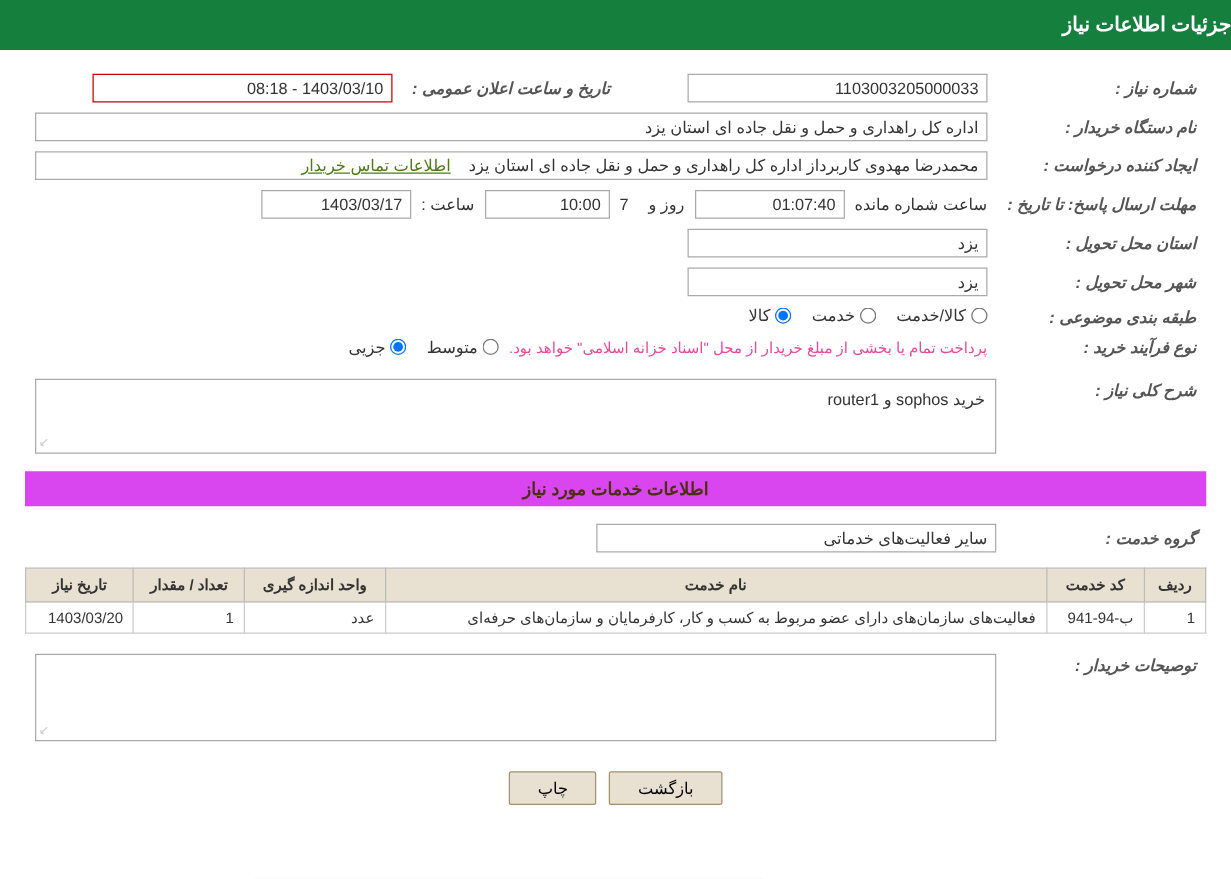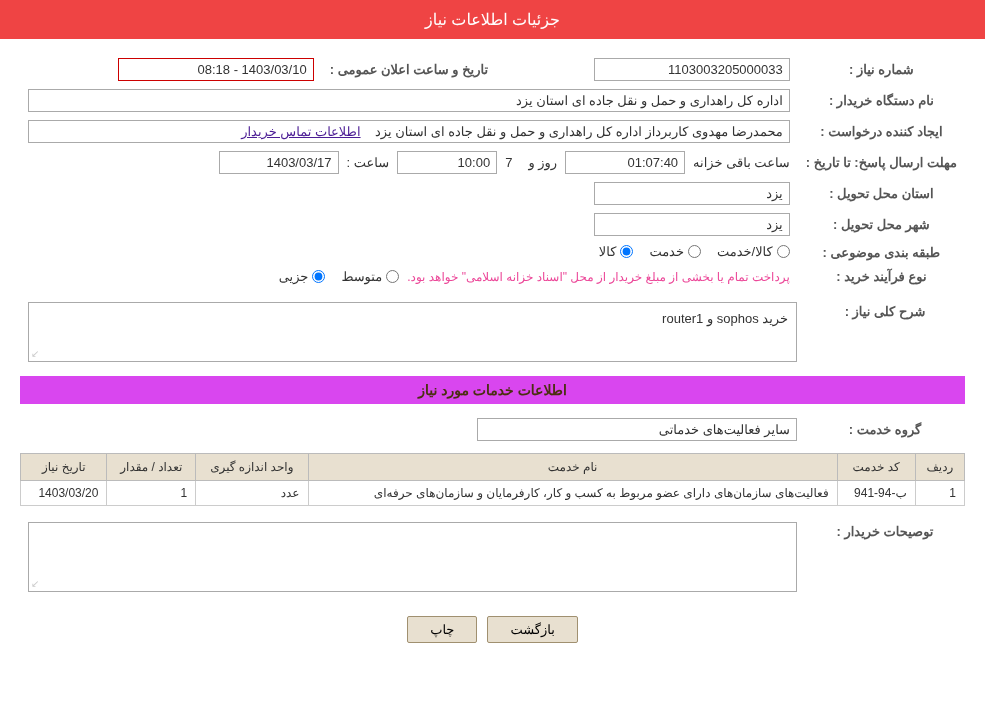--- a/index.html
+++ b/index.html
@@ -10,75 +10,75 @@
       direction: rtl;
       color: #333;
     }
     .page-wrapper {
       max-width: 985px;
       margin: 0 auto;
       background: #fff;
       min-height: 703px;
     }
     .header-bar {
-      background: #ef4444;
+      background: #15803d;
       color: #fff;
-      text-align: center;
       padding: 10px 0;
       font-size: 16px;
-      font-weight: normal;
+      font-weight: bold;
     }
     .content {
       padding: 15px 20px;
     }
     .form-grid {
       width: 100%;
       border-collapse: collapse;
     }
     .form-grid td {
       padding: 4px 8px;
       vertical-align: middle;
     }
     .label-cell {
       color: #555;
       font-weight: bold;
       white-space: nowrap;
-      text-align: center;
+      text-align: right;
       width: 160px;
+      font-style: italic;
     }
     .value-cell {
       text-align: right;
     }
     .input-box {
       border: 1px solid #aaa;
       padding: 3px 6px;
       background: #fff;
       min-height: 22px;
       text-align: right;
       font-family: Tahoma, Arial, sans-serif;
       font-size: 13px;
     }
     .input-wide {
       width: 320px;
       display: inline-block;
     }
     .input-medium {
-      width: 196px;
+      width: 240px;
       display: inline-block;
     }
     .input-small {
       width: 120px;
       display: inline-block;
     }
     .input-tiny {
       width: 100px;
       display: inline-block;
     }
     .link-blue {
-      color: #4c1d95;
+      color: #4d7c0f;
       text-decoration: underline;
       cursor: pointer;
     }
     .radio-group {
       display: inline-flex;
       gap: 16px;
       align-items: center;
     }
     .radio-item {
       display: flex;
@@ -90,21 +90,21 @@
     }
     .service-table {
       width: 100%;
       border-collapse: collapse;
       margin-top: 8px;
     }
     .service-table th {
       background: #e8e0d0;
       border: 1px solid #bbb;
       padding: 6px 8px;
-      font-weight: normal;
+      font-weight: bold;
       font-size: 12px;
     }
     .service-table td {
       border: 1px solid #ccc;
       padding: 5px 8px;
       text-align: right;
       font-size: 12px;
     }
     .service-table td.text-right {
       text-align: right;
@@ -207,21 +207,21 @@
         <tr>
           <td class="label-cell">مهلت ارسال پاسخ: تا تاریخ :</td>
           <td class="value-cell" colspan="3">
             <div style="display:flex; align-items:center; gap:8px; flex-direction: row-reverse; justify-content: flex-end;">
               <div class="input-box input-small">1403/03/17</div>
               <span>ساعت :</span>
               <div class="input-box input-tiny">10:00</div>
               <span style="margin-right:8px;">7</span>
               <span>روز و</span>
               <div class="input-box input-small">01:07:40</div>
-              <span>ساعت باقی خزانه</span>
+              <span>ساعت شماره مانده</span>
             </div>
           </td>
         </tr>
 
         <tr>
           <td class="label-cell">استان محل تحویل :</td>
           <td class="value-cell" colspan="3">
             <div class="input-box input-medium">یزد</div>
           </td>
         </tr>

